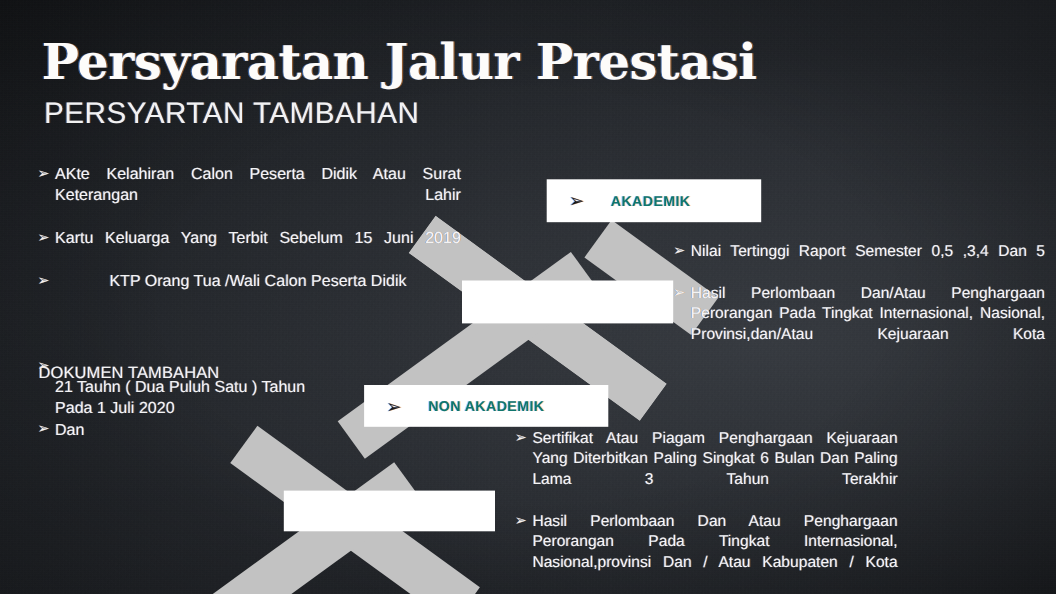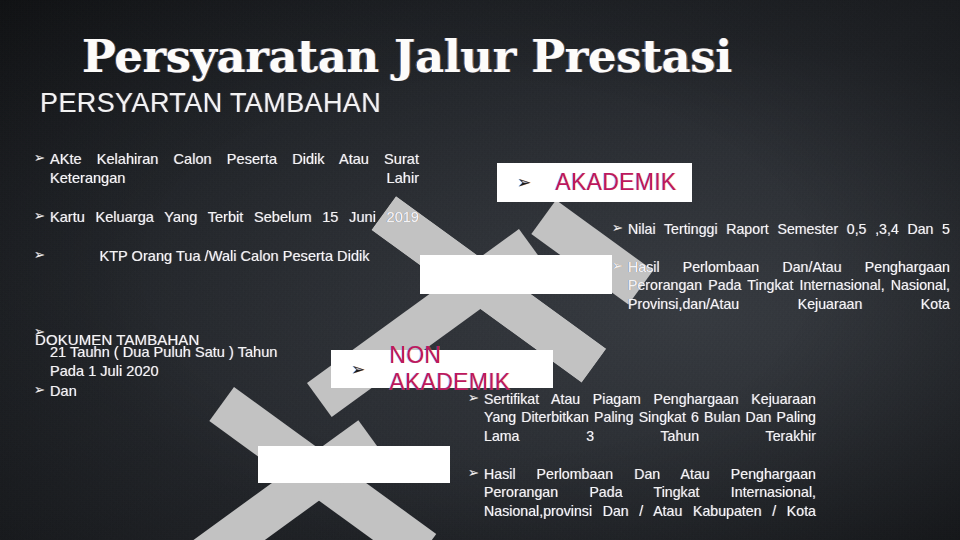--- a/index.html
+++ b/index.html
@@ -48,21 +48,20 @@
     position:absolute; left:38px; top:34px;
     font-family:"DejaVu Serif", serif;
     font-weight:bold;
     font-size:45px;
     line-height:1.02;
     letter-spacing:-0.4px;
     color:#fdfcfa;
     z-index:9;
     text-shadow:-1.1px 0 rgba(80,150,255,.55), 1.1px 0 rgba(255,150,60,.5);
     white-space:nowrap;
-    margin-left:44px;
   }
   #subtitle {
     position:absolute; left:40px; top:88px;
     font-size:27px;
     font-weight:400;
     letter-spacing:.4px;
     color:#f2f2f2;
     z-index:9;
     white-space:nowrap;
     text-shadow:-.8px 0 rgba(80,150,255,.4), .8px 0 rgba(255,150,60,.35);
@@ -121,23 +120,23 @@
     align-items:center;
   }
   .label-mark {
     color:#1b1b1b;
     font-size:17px;
     margin-left:20px;
     margin-right:24px;
     text-shadow:-.8px 0 rgba(70,140,255,.55), .8px 0 rgba(255,150,60,.5);
   }
   .label-text {
-    color:#be185d;
-    font-size:23px;
-    font-weight:normal;
+    color:#0f766e;
+    font-size:13px;
+    font-weight:bold;
     letter-spacing:.3px;
     text-shadow:-.8px 0 rgba(70,140,255,.4), .8px 0 rgba(255,150,60,.38);
   }
 </style>
 </head>
 <body>
 
 <div id="slide">
 
   <div class="ribbon" style="left:396px; top:196px; width:260px; height:42px;

